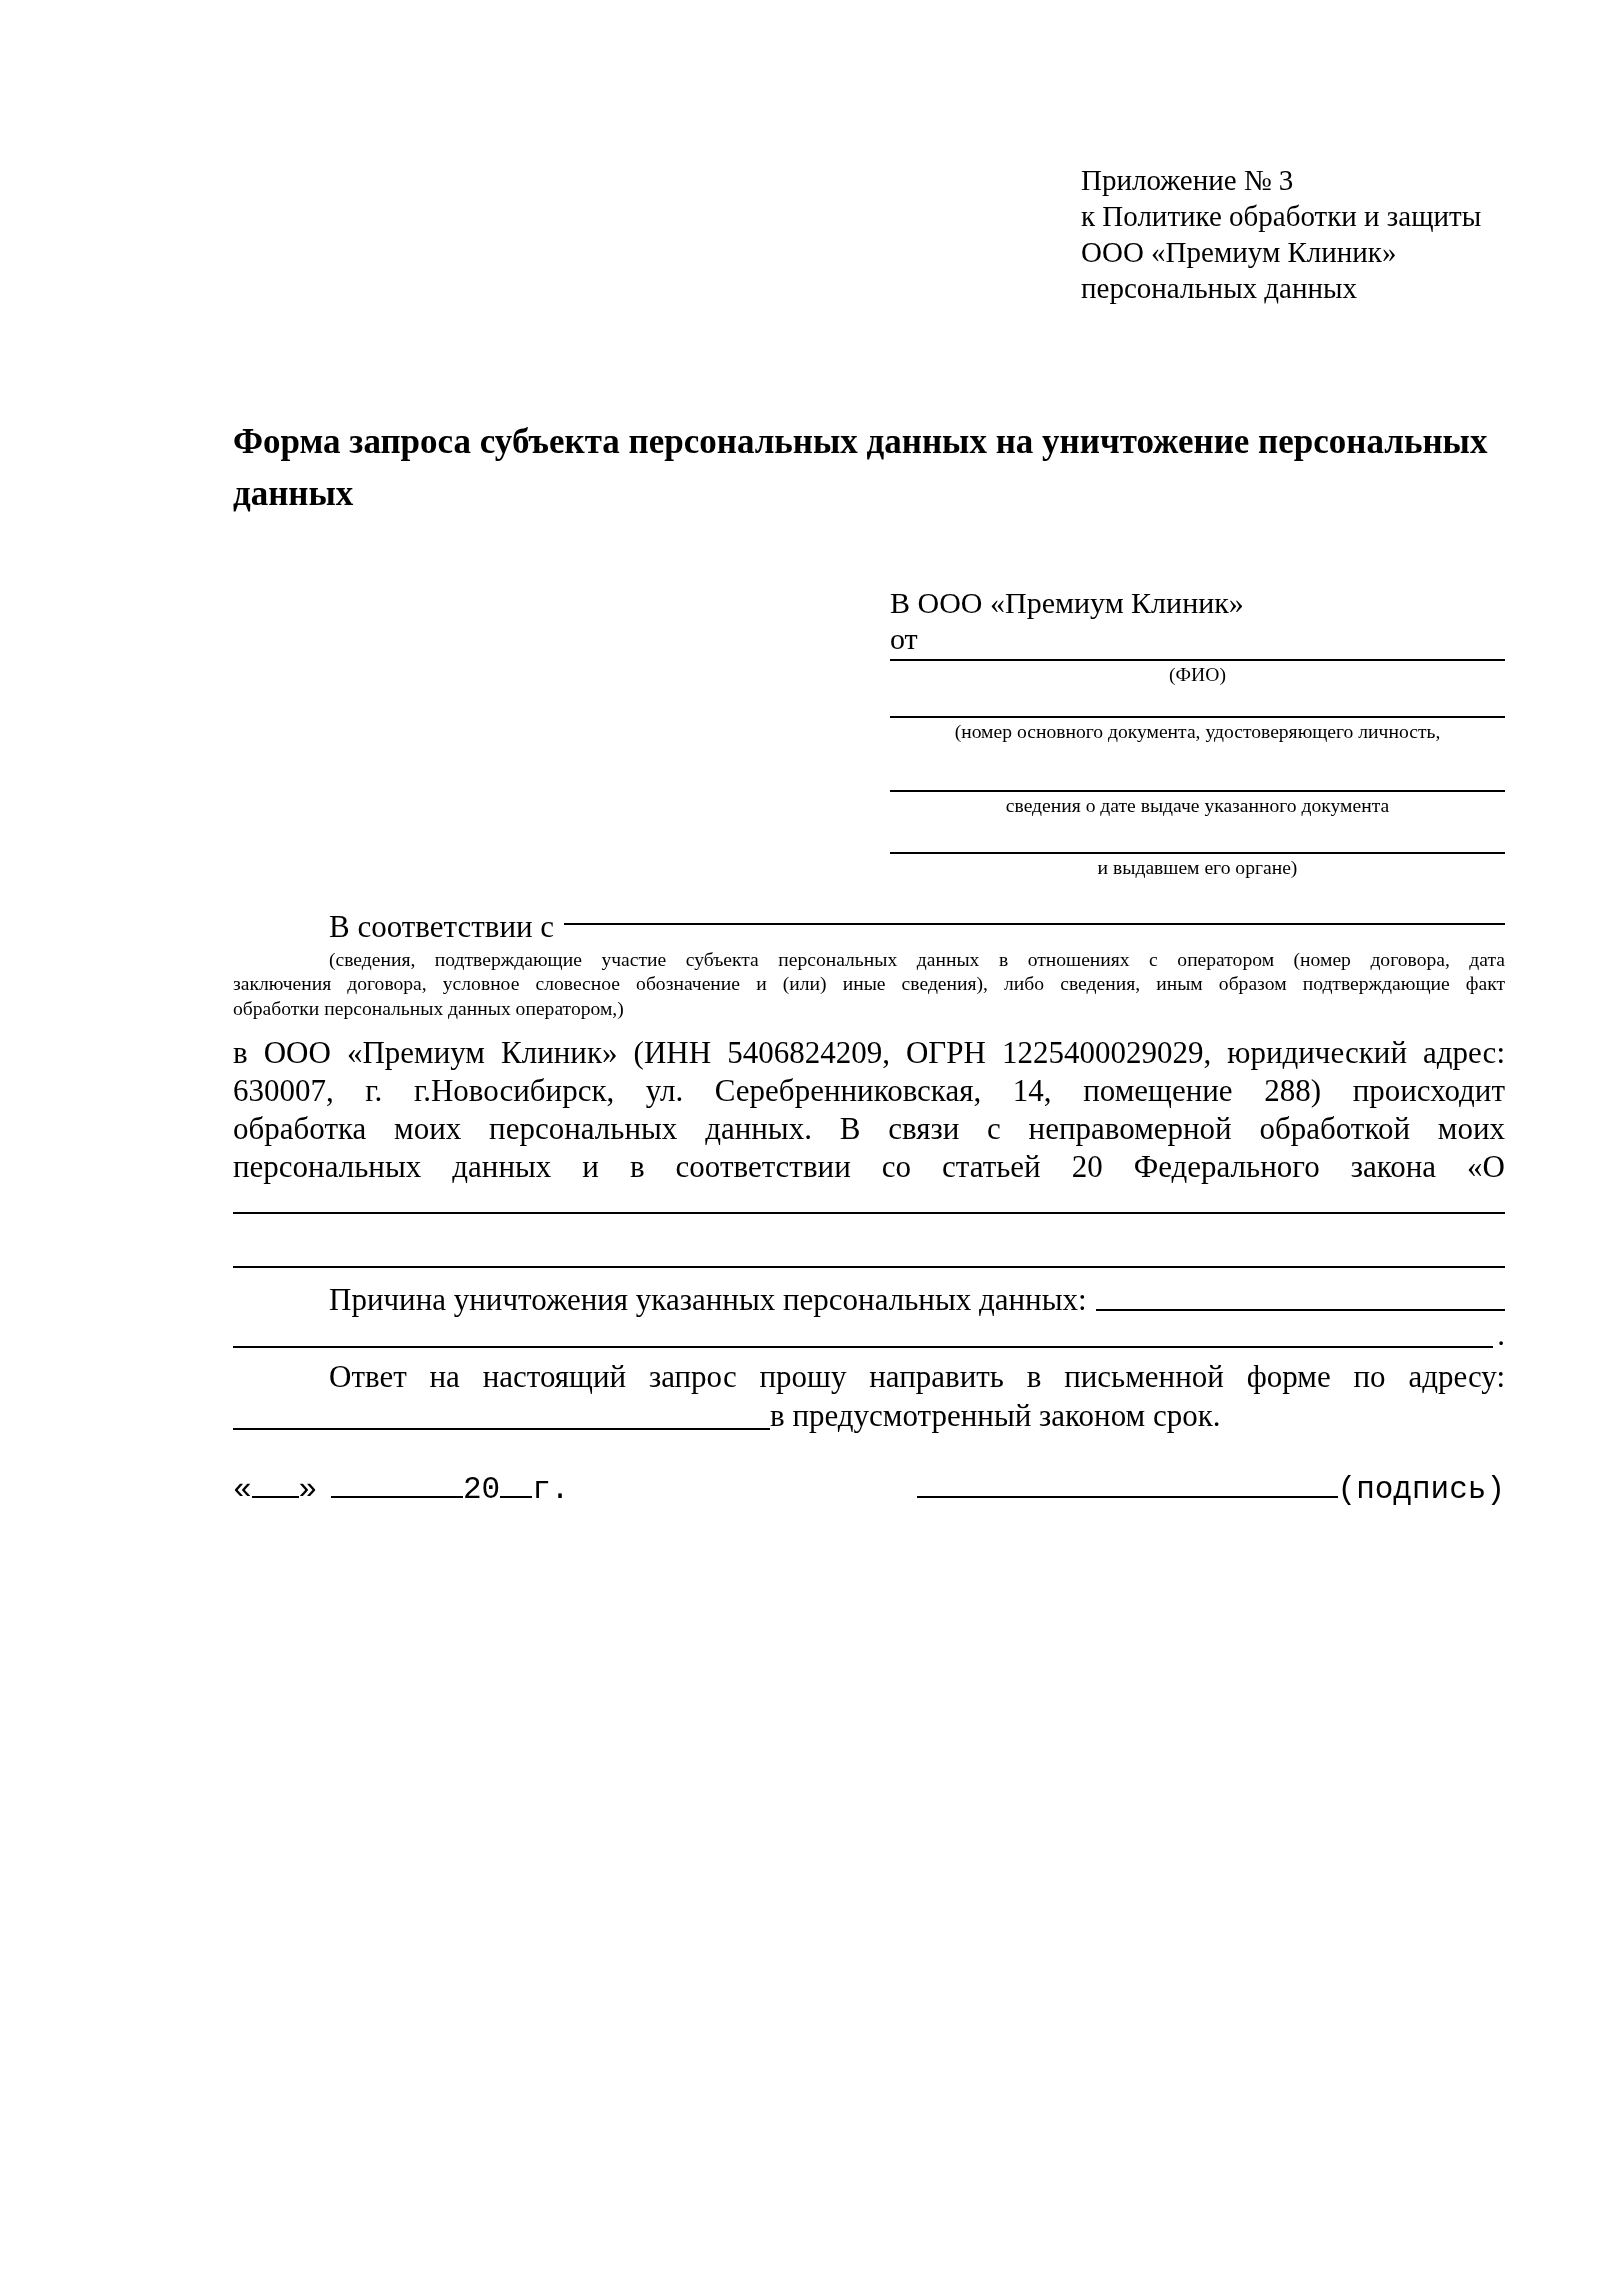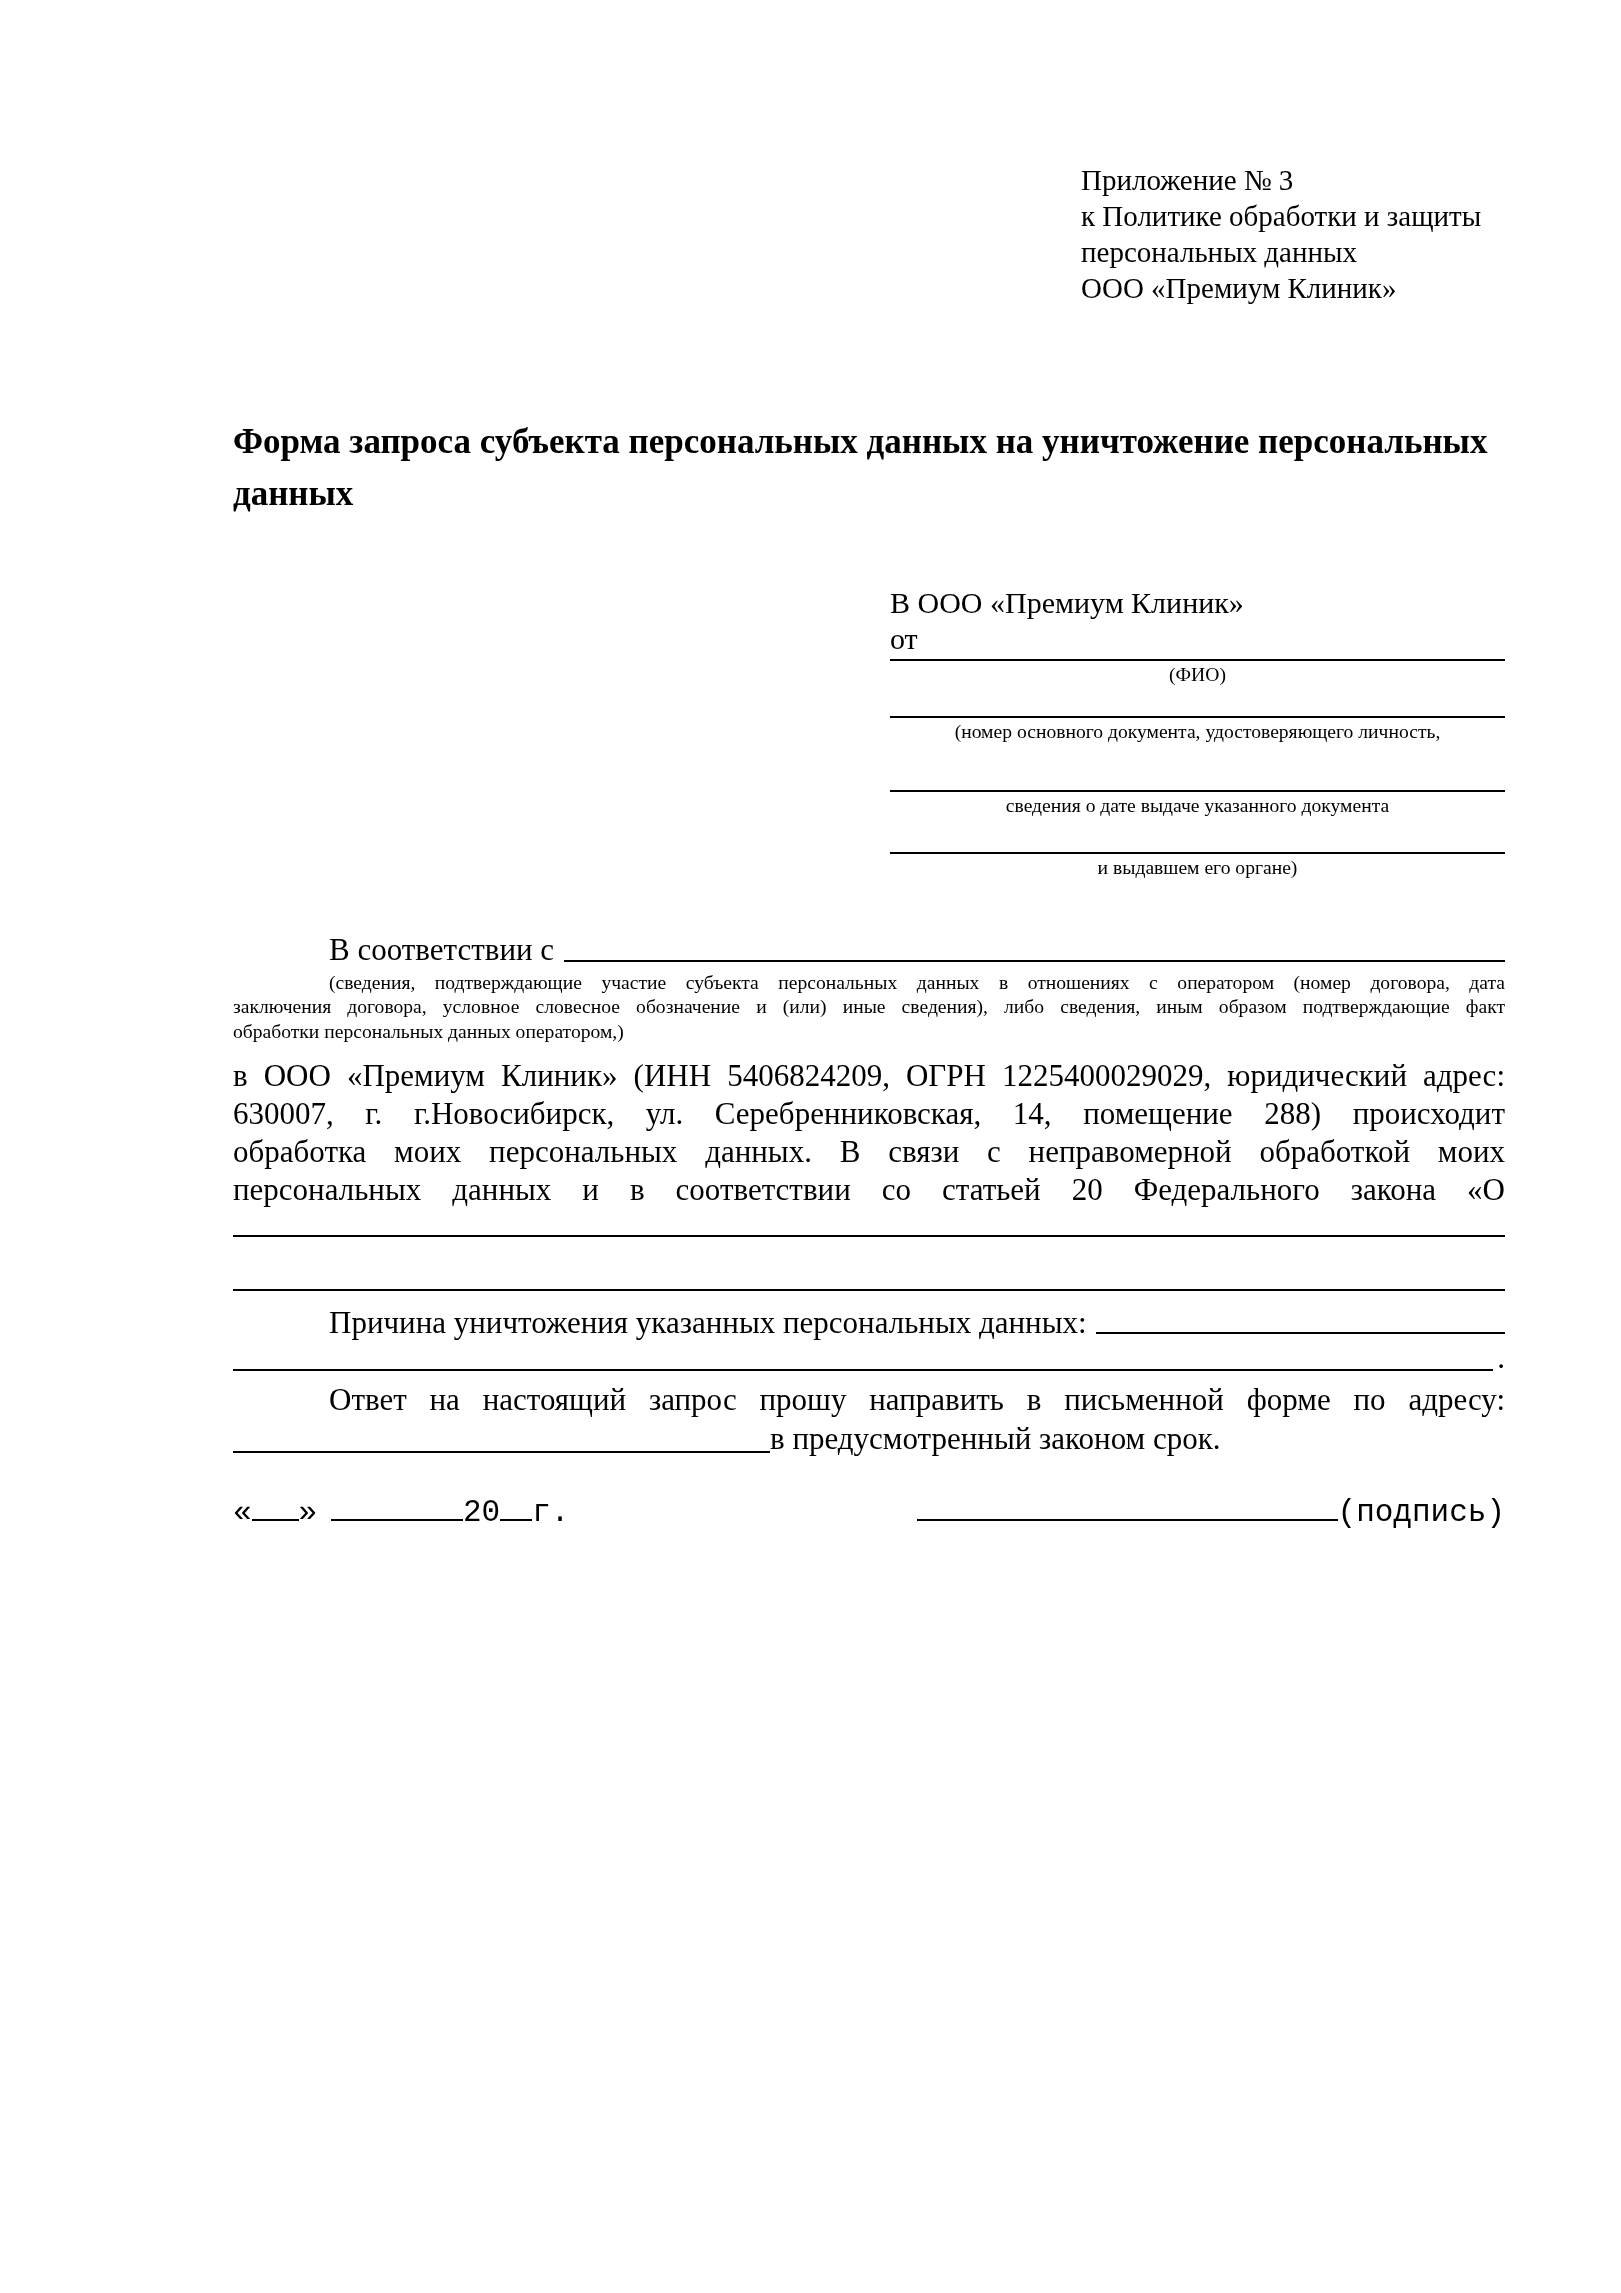--- a/index.html
+++ b/index.html
@@ -37,21 +37,21 @@
   .recipient .line-date  { height: 47px; }
   .recipient .line-organ { height: 36px; }
   .recipient .cap {
     font-size: 19.6px;
     line-height: 21.6px;
     text-align: center;
     margin-top: 2.9px;
   }
 
   
-  .accordance-row { display: flex; margin-top: 53px; line-height: 35px; }
+  .accordance-row { display: flex; margin-top: 30px; line-height: 35px; align-items: center; }
   .accordance-row .label { padding-left: 96px; white-space: nowrap; }
   .fill { flex: 1 1 auto; border-bottom: 2.9px solid #000; margin: 0 0 4.9px 9.8px; }
 
   
   .small-caption { margin-top: 3.9px; font-size: 19.6px; line-height: 24.5px; }
   .small-caption .ln { text-align: justify; text-align-last: justify; }
   .small-caption .ln.first { text-indent: 96px; }
   .small-caption .ln.last { text-align-last: left; }
 
   
@@ -104,22 +104,22 @@
   .nowrap { white-space: nowrap; font-family: Liberation Mono, monospace; }
 </style>
 </head>
 <body>
 
 <div class="page">
 
   <div class="header-note">
     <div>Приложение № 3</div>
     <div>к Политике обработки и защиты</div>
+    <div>ООО «Премиум Клиник»</div>
     <div>персональных данных</div>
-    <div>ООО «Премиум Клиник»</div>
   </div>
 
   <div class="form-title">Форма запроса субъекта персональных данных на уничтожение персональных данных</div>
 
   <div class="recipient">
     <div>В ООО «Премиум Клиник»</div>
     <div class="from-row">от</div>
     <div class="ul line-fio"></div>
     <div class="cap">(ФИО)</div>
     <div class="ul line-doc"></div>

